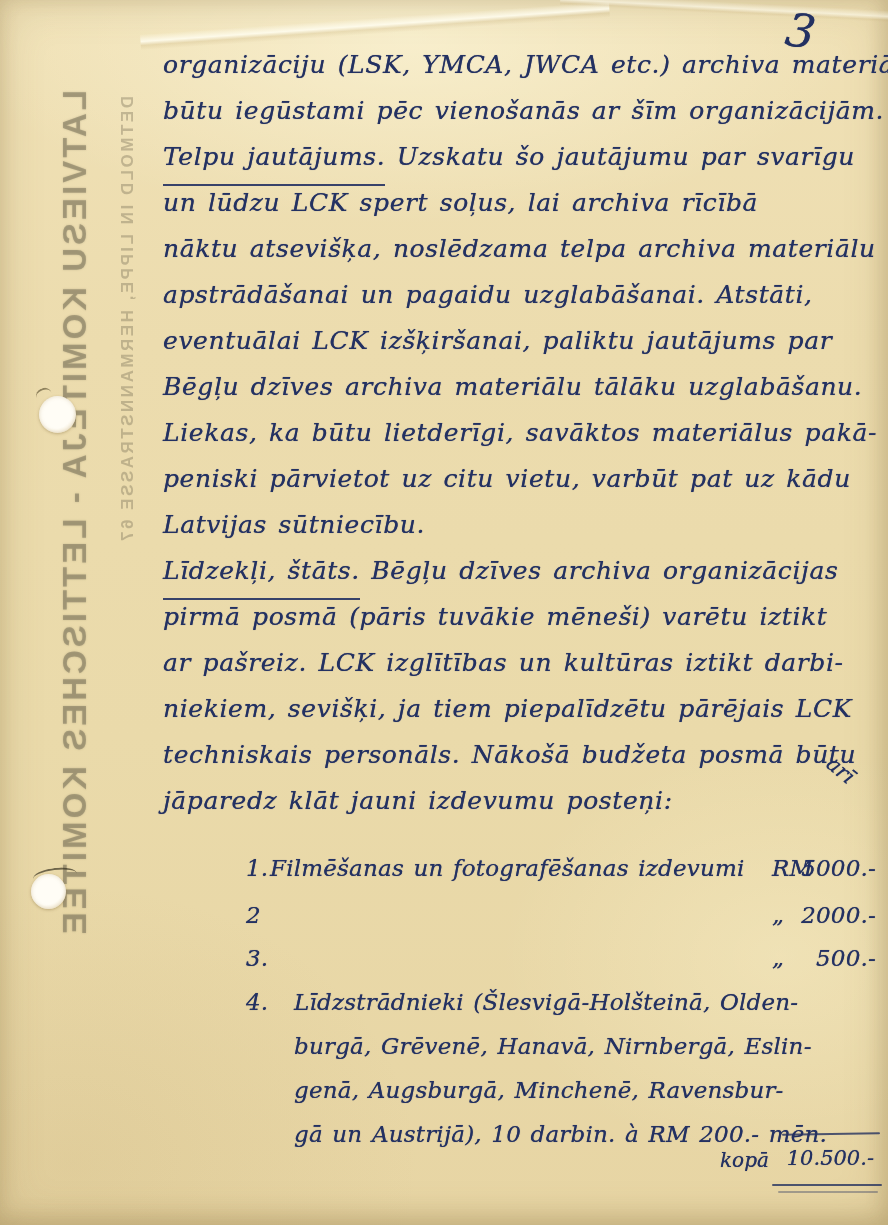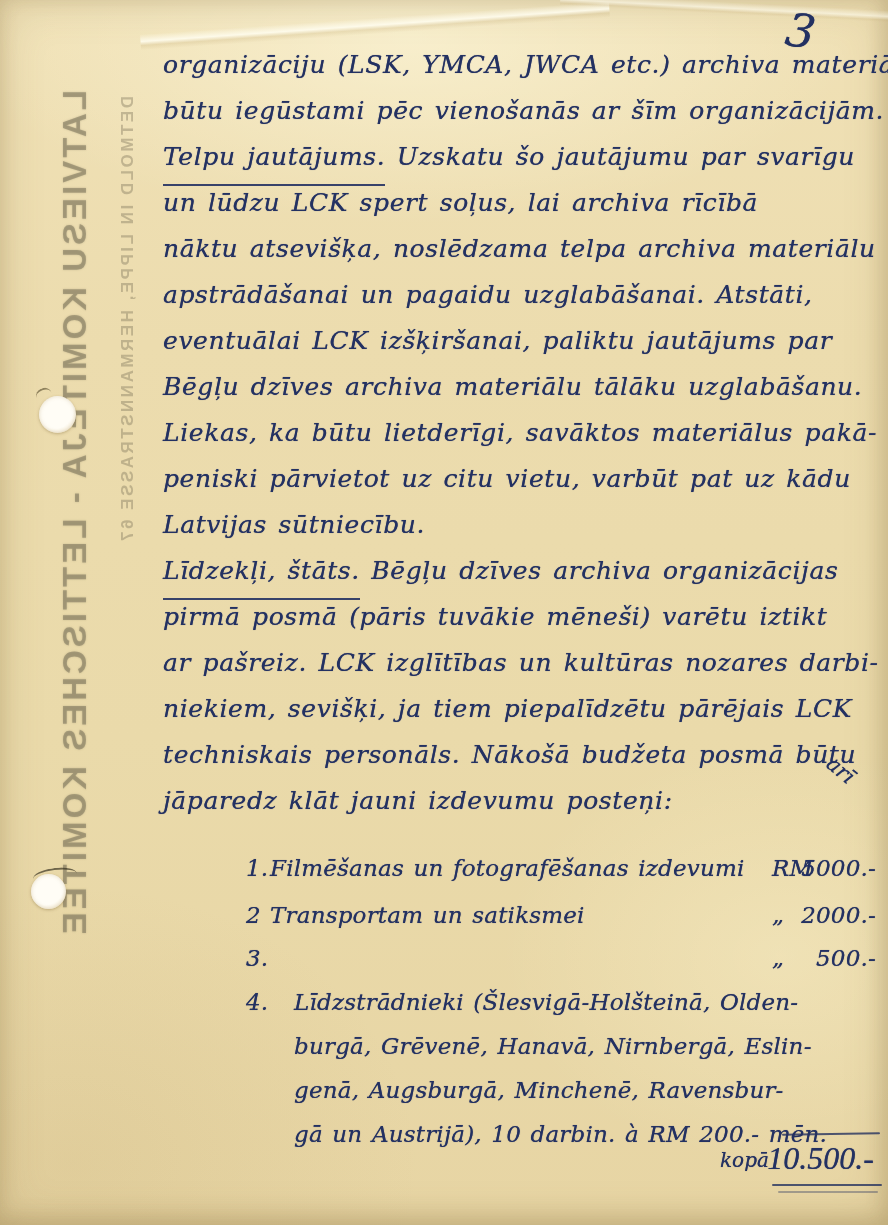--- a/index.html
+++ b/index.html
@@ -52,21 +52,21 @@
   .b-label{position:absolute;left:30px;}
   .b-cur{position:absolute;left:532px;}
   .b-amt{position:absolute;right:8px;text-align:right;}
   .row-1{top:0;}.row-2{top:47px;}.row-3{top:90px;}
   .row-4{top:134px;height:190px;}
   .b-lines{position:absolute;left:54px;top:0;}
   .b-lines div{height:44px;line-height:44px;white-space:nowrap;}
   .rule{position:absolute;background:rgba(38,50,95,0.8);height:2px;border-radius:1px;}
   .rule-sub{left:782px;top:1133px;width:98px;transform:rotate(-1deg);}
   .total-label{position:absolute;left:720px;top:1140px;font-size:20px;line-height:40px;}
-  .total-amount{position:absolute;right:14px;top:1138px;font-size:32px;line-height:40px;font-family:Liberation Serif, serif;}
+  .total-amount{position:absolute;right:14px;top:1138px;font-size:21px;line-height:40px;}
   .rule-total-1{left:772px;top:1184px;width:110px;}
   .rule-total-2{left:778px;top:1191px;width:100px;opacity:0.45;}
 </style>
 </head>
 <body>
 
 <div class="paper">
 
   <div class="crease crease-1"></div>
   <div class="crease crease-2"></div>
@@ -88,38 +88,37 @@
     <div class="hline"><span class="uline"></span><span>un lūdzu LCK spert soļus, lai archiva rīcībā</span></div>
     <div class="hline"><span class="uline"></span><span>nāktu atsevišķa, noslēdzama telpa archiva materiālu</span></div>
     <div class="hline"><span class="uline"></span><span>apstrādāšanai un pagaidu uzglabāšanai. Atstāti,</span></div>
     <div class="hline"><span class="uline"></span><span>eventuālai LCK izšķiršanai, paliktu jautājums par</span></div>
     <div class="hline"><span class="uline"></span><span>Bēgļu dzīves archiva materiālu tālāku uzglabāšanu.</span></div>
     <div class="hline"><span class="uline"></span><span>Liekas, ka būtu lietderīgi, savāktos materiālus pakā-</span></div>
     <div class="hline"><span class="uline"></span><span>peniski pārvietot uz citu vietu, varbūt pat uz kādu</span></div>
     <div class="hline"><span class="uline"></span><span>Latvijas sūtniecību.</span></div>
     <div class="hline"><span class="uline">Līdzekļi, štāts.</span><span> Bēgļu dzīves archiva organizācijas</span></div>
     <div class="hline"><span class="uline"></span><span>pirmā posmā (pāris tuvākie mēneši) varētu iztikt</span></div>
-    <div class="hline"><span class="uline"></span><span>ar pašreiz. LCK izglītības un kultūras nozares darbi-</span></div>
+    <div class="hline"><span class="uline"></span><span>ar pašreiz. LCK izglītības un kultūras iztikt darbi-</span></div>
     <div class="hline"><span class="uline"></span><span>niekiem, sevišķi, ja tiem piepalīdzētu pārējais LCK</span></div>
     <div class="hline"><span class="uline"></span><span>techniskais personāls. Nākošā budžeta posmā būtu</span></div>
     <div class="hline"><span class="uline"></span><span>jāparedz klāt jauni izdevumu posteņi:</span></div>
   </div>
 
   <div class="ink margin-word">arī</div>
 
   <div class="ink budget">
     <div class="brow row-1">
       <span class="b-num">1.</span>
       <span class="b-label">Filmēšanas un fotografēšanas izdevumi</span>
       <span class="b-cur">RM</span>
       <span class="b-amt">5000.-</span>
     </div>
     <div class="brow row-2">
       <span class="b-num">2</span>
-      <span class="b-label">Transportam un satiksmei</span>
       <span class="b-cur">„</span>
       <span class="b-amt">2000.-</span>
     </div>
     <div class="brow row-3">
       <span class="b-num">3.</span>
       <span class="b-cur">„</span>
       <span class="b-amt">500.-</span>
     </div>
     <div class="brow row-4">
       <span class="b-num">4.</span>

